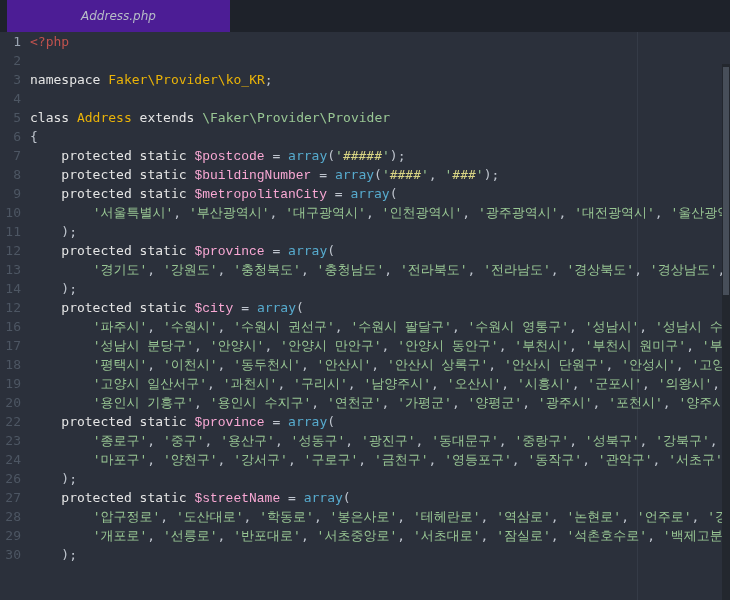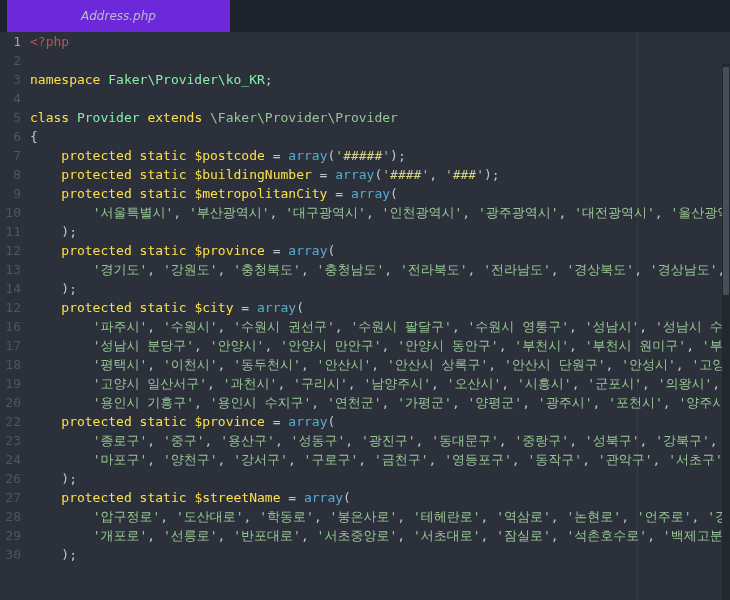--- a/index.html
+++ b/index.html
@@ -10,21 +10,21 @@
     background:#2b303b;
     font-family:"DejaVu Sans Mono","Liberation Mono",monospace;
   }
   
   #tabbar{
     position:absolute;left:0;top:0;width:730px;height:32px;
     background:#1e222a;
   }
   #tab-active{
     position:absolute;left:7px;top:0;width:223px;height:32px;
-    background:#6d28d9;
+    background:#4c1d95;
     display:flex;align-items:center;justify-content:center;
   }
   #tab-active .tab-label{
     font-family:"DejaVu Sans","Liberation Sans",sans-serif;
     font-style:italic;font-size:12px;color:#b7bdc7;
   }
   
   #editor{
     position:absolute;left:0;top:32px;width:730px;height:568px;
     overflow:hidden;
@@ -36,27 +36,27 @@
   #code{position:relative;}
   .line{
     height:19px;line-height:19px;white-space:pre;font-size:13px;
   }
   .num{
     display:inline-block;width:21px;margin-right:9px;
     text-align:right;color:#4d piano5663;
     color:#4d5663;
   }
   .num-active{color:#9aa4b1;}
-  .s-kw{color:#fde047;}
-  .s-var{color:#fde047;}
+  .s-kw{color:#e5e5e5;}
+  .s-var{color:#f9a8d4;font-family:Liberation Mono, monospace;}
   .s-tag{color:#c0524e;}
   .s-fn{color:#57abce;}
   .s-str{color:#99c794;}
   .s-esc{color:#d7d383;font-style:italic;}
-  .s-yel{color:#86efac;}
+  .s-yel{color:#eab308;}
   .s-pun{color:#bfc5ce;}
   
   #scrollbar{
     position:absolute;right:0;top:32px;width:8px;height:568px;
     background:#23272e;
   }
   #scroll-thumb{
     position:absolute;right:1px;top:3px;width:6px;height:228px;
     background:#474e59;
   }
@@ -72,21 +72,21 @@
     </div>
   </div>
 
   <div id="editor">
     <div id="ruler"></div>
     <div id="code">
         <div class="line"><span class="num num-active">1</span><span class="s-tag">&lt;?php</span></div>
         <div class="line"><span class="num">2</span></div>
         <div class="line"><span class="num">3</span><span class="s-kw">namespace</span><span class="s-pun"> </span><span class="s-yel">Faker\Provider\ko_KR</span><span class="s-pun">;</span></div>
         <div class="line"><span class="num">4</span></div>
-        <div class="line"><span class="num">5</span><span class="s-kw">class</span><span class="s-pun"> </span><span class="s-yel">Provider</span><span class="s-pun"> </span><span class="s-kw">extends</span><span class="s-pun"> </span><span class="s-str">\Faker\Provider\Provider</span></div>
+        <div class="line"><span class="num">5</span><span class="s-kw">class</span><span class="s-pun"> </span><span class="s-yel">Address</span><span class="s-pun"> </span><span class="s-kw">extends</span><span class="s-pun"> </span><span class="s-str">\Faker\Provider\Provider</span></div>
         <div class="line"><span class="num">6</span><span class="s-pun">{</span></div>
         <div class="line"><span class="num">7</span><span class="s-pun">    </span><span class="s-kw">protected</span><span class="s-pun"> </span><span class="s-kw">static</span><span class="s-pun"> </span><span class="s-var">$postcode</span><span class="s-pun"> = </span><span class="s-fn">array</span><span class="s-pun">(</span><span class="s-str">'</span><span class="s-esc">#####</span><span class="s-str">'</span><span class="s-pun">);</span></div>
         <div class="line"><span class="num">8</span><span class="s-pun">    </span><span class="s-kw">protected</span><span class="s-pun"> </span><span class="s-kw">static</span><span class="s-pun"> </span><span class="s-var">$buildingNumber</span><span class="s-pun"> = </span><span class="s-fn">array</span><span class="s-pun">(</span><span class="s-str">'</span><span class="s-esc">####</span><span class="s-str">'</span><span class="s-pun">, </span><span class="s-str">'</span><span class="s-esc">###</span><span class="s-str">'</span><span class="s-pun">);</span></div>
         <div class="line"><span class="num">9</span><span class="s-pun">    </span><span class="s-kw">protected</span><span class="s-pun"> </span><span class="s-kw">static</span><span class="s-pun"> </span><span class="s-var">$metropolitanCity</span><span class="s-pun"> = </span><span class="s-fn">array</span><span class="s-pun">(</span></div>
         <div class="line"><span class="num">10</span><span class="s-pun">        </span><span class="s-str">'서울특별시'</span><span class="s-pun">, </span><span class="s-str">'부산광역시'</span><span class="s-pun">, </span><span class="s-str">'대구광역시'</span><span class="s-pun">, </span><span class="s-str">'인천광역시'</span><span class="s-pun">, </span><span class="s-str">'광주광역시'</span><span class="s-pun">, </span><span class="s-str">'대전광역시'</span><span class="s-pun">, </span><span class="s-str">'울산광역시'</span></div>
         <div class="line"><span class="num">11</span><span class="s-pun">    );</span></div>
         <div class="line"><span class="num">12</span><span class="s-pun">    </span><span class="s-kw">protected</span><span class="s-pun"> </span><span class="s-kw">static</span><span class="s-pun"> </span><span class="s-var">$province</span><span class="s-pun"> = </span><span class="s-fn">array</span><span class="s-pun">(</span></div>
         <div class="line"><span class="num">13</span><span class="s-pun">        </span><span class="s-str">'경기도'</span><span class="s-pun">, </span><span class="s-str">'강원도'</span><span class="s-pun">, </span><span class="s-str">'충청북도'</span><span class="s-pun">, </span><span class="s-str">'충청남도'</span><span class="s-pun">, </span><span class="s-str">'전라북도'</span><span class="s-pun">, </span><span class="s-str">'전라남도'</span><span class="s-pun">, </span><span class="s-str">'경상북도'</span><span class="s-pun">, </span><span class="s-str">'경상남도'</span><span class="s-pun">, </span></div>
         <div class="line"><span class="num">14</span><span class="s-pun">    );</span></div>
         <div class="line"><span class="num">12</span><span class="s-pun">    </span><span class="s-kw">protected</span><span class="s-pun"> </span><span class="s-kw">static</span><span class="s-pun"> </span><span class="s-var">$city</span><span class="s-pun"> = </span><span class="s-fn">array</span><span class="s-pun">(</span></div>

